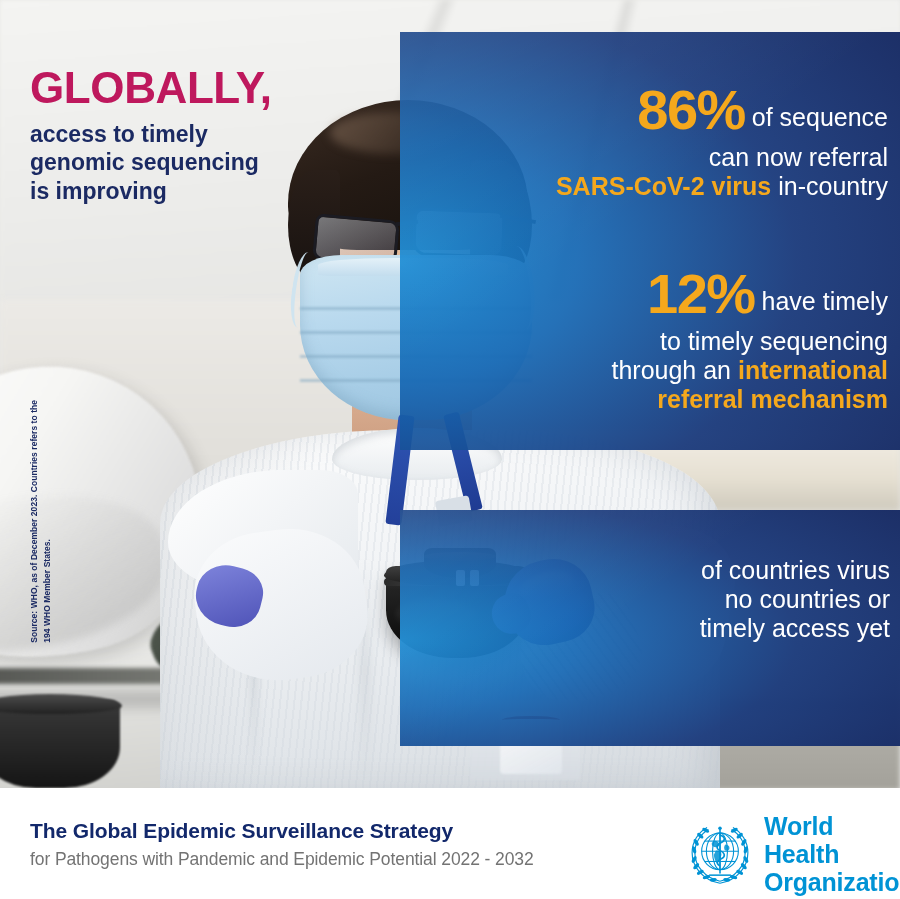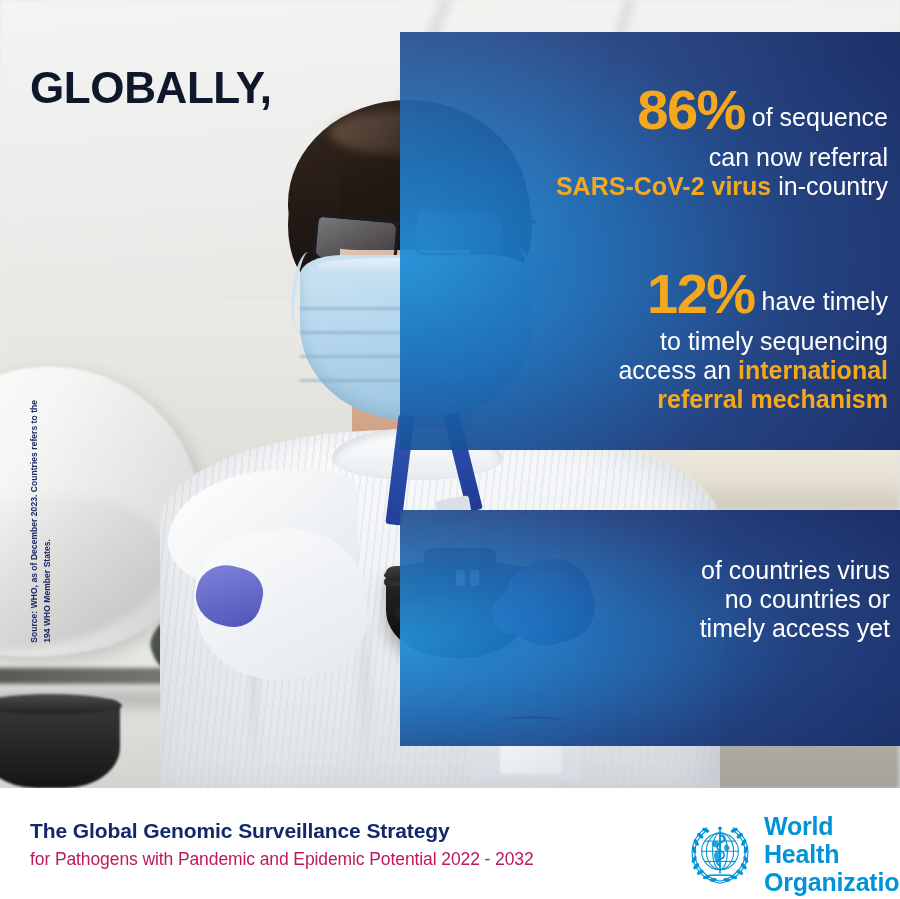--- a/index.html
+++ b/index.html
@@ -411,21 +411,21 @@
     pointer-events:none;
   }
 
   
   #headline-block {
     position:absolute; left:30px; top:66px; width:340px;
     color:#1b2a63;
   }
   #headline-main {
     font-size:44px; font-weight:bold; letter-spacing:-.4px;
-    line-height:1.02; color:#0f172a;
+    line-height:1.02; color:#be185d;
   }
   #headline-sub {
     margin-top:9px;
     font-size:23px; font-weight:bold; line-height:1.24; color:#1b2a63;
   }
   #headline-sub div { white-space:nowrap; }
 
   
   #source-note {
     position:absolute; left:-84px; top:505px;
@@ -455,21 +455,21 @@
   #footer {
     position:absolute; left:0; top:788px; width:900px; height:111px;
     background:#ffffff;
   }
   #footer-title {
     position:absolute; left:30px; top:31px;
     font-size:21px; font-weight:bold; color:#12286b; letter-spacing:-.1px;
   }
   #footer-subtitle {
     position:absolute; left:30px; top:61px;
-    font-size:17.5px; color:#be185d; letter-spacing:-.1px;
+    font-size:17.5px; color:#737373; letter-spacing:-.1px;
   }
   #who-logo {
     position:absolute; left:686px; top:812px;
     display:flex; align-items:center; gap:10px;
   }
   #who-emblem { width:68px; height:68px; flex:0 0 auto; }
   #who-wordmark {
     font-size:25px; font-weight:bold; line-height:1.12; color:#0093d5;
     letter-spacing:-.2px;
   }
@@ -570,57 +570,62 @@
 
     <div id="blue-panel-top" class="blue-panel">
       <div class="panel-sheen"></div>
     </div>
     <div id="blue-panel-mid" class="blue-panel">
       <div class="panel-sheen"></div>
     </div>
 
     <div id="headline-block">
       <div id="headline-main">GLOBALLY,</div>
+      <div id="headline-sub">
+        <div>access to timely</div>
+        <div>genomic sequencing</div>
+        <div>is improving</div>
+      </div>
     </div>
 
     <div id="source-note">Source: WHO, as of December 2023. Countries refers to the 194 WHO Member States.</div>
 
     <div class="stat" id="stat-86">
       <div class="line l1">
         <span class="pct">86%</span><span> of sequence</span>
       </div>
       <div class="line">can now referral</div>
       <div class="line">
         <span class="hl">SARS-CoV-2 virus</span><span> in-country</span>
       </div>
     </div>
 
     <div class="stat" id="stat-12">
       <div class="line">
         <span class="pct">12%</span><span> have timely</span>
       </div>
       <div class="line">to timely sequencing</div>
       <div class="line">
-        <span>access an </span><span class="hl">international</span>
+        <span>through an </span><span class="hl">international</span>
       </div>
       <div class="line">
         <span class="hl">referral mechanism</span>
       </div>
     </div>
 
     <div class="stat" id="stat-2">
       <div class="line">of countries virus</div>
       <div class="line">no countries or</div>
       <div class="line">timely access yet</div>
     </div>
 
   </div>
 
   <div id="footer">
-    <div id="footer-title">The Global Genomic Surveillance Strategy</div>
+    <div id="footer-title">The Global Epidemic Surveillance Strategy</div>
     <div id="footer-subtitle">for Pathogens with Pandemic and Epidemic Potential 2022 - 2032</div>
   </div>
 
   <div id="who-logo">
     <svg id="who-emblem" viewBox="0 0 100 100">
       <g fill="none" stroke="#0093d5" stroke-width="1.7">
 
         <path d="M50 93 C24 88 9 68 9 48 C9 32 18 18 31 11"></path>
         <path d="M50 90 C27 85 13 67 13 48 C13 34 21 21 33 14"></path>
 

